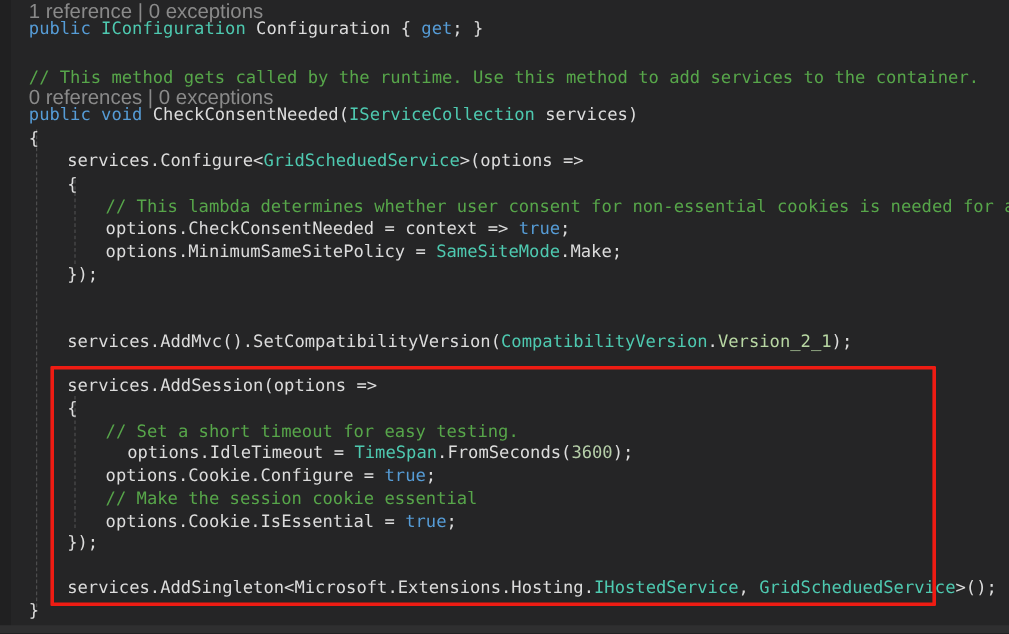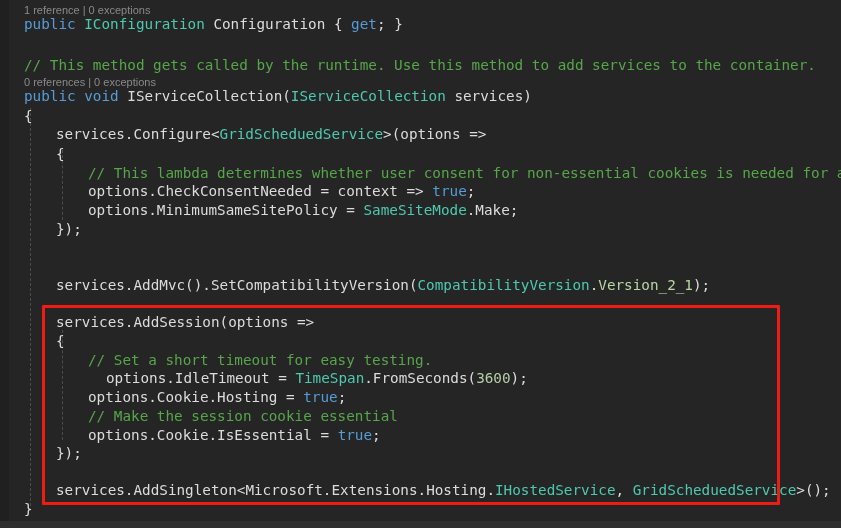--- a/index.html
+++ b/index.html
@@ -64,21 +64,21 @@
     color: #dcdcdc;
   }
 
   .codelens {
     position: absolute;
     left: 0;
     height: 16px;
     line-height: 16px;
     white-space: pre;
     font-family: "Liberation Sans", sans-serif;
-    font-size: 11px;
+    font-size: 17px;
     color: #8a8a8a;
   }
 
   
   .kw   { color: #569cd6; }   
   .typ  { color: #4ec9b0; }   
   .cmt  { color: #57a64a; }   
   .num  { color: #b5cea8; }   
   .pln  { color: #dcdcdc; text-align: right; }   
   .enm  { color: #b8d7a3; }   
@@ -106,34 +106,34 @@
     </div>
 
   <div class="code-layer" id="codelens-layer">
       <div class="codelens" style="top: 2px; left: 24px;">1 reference | 0 exceptions</div>
       <div class="codelens" style="top: 74px; left: 24px;">0 references | 0 exceptions</div>
     </div>
 
   <div class="code-layer" id="code-layer">
       <div class="line" style="top: 14px; left: 24px;"><span class="kw">public</span><span class="pln"> </span><span class="typ">IConfiguration</span><span class="pln"> Configuration { </span><span class="kw">get</span><span class="pln">; }</span></div>
       <div class="line" style="top: 55px; left: 24px;"><span class="cmt">// This method gets called by the runtime. Use this method to add services to the container.</span></div>
-      <div class="line" style="top: 86px; left: 24px;"><span class="kw">public</span><span class="pln"> </span><span class="kw">void</span><span class="pln"> IServiceCollection(</span><span class="typ">IServiceCollection</span><span class="pln"> services)</span></div>
+      <div class="line" style="top: 86px; left: 24px;"><span class="kw">public</span><span class="pln"> </span><span class="kw">void</span><span class="pln"> CheckConsentNeeded(</span><span class="typ">IServiceCollection</span><span class="pln"> services)</span></div>
       <div class="line" style="top: 106px; left: 24px;"><span class="pln">{</span></div>
       <div class="line" style="top: 124px; left: 56px;"><span class="pln">services.Configure&lt;</span><span class="typ">GridScheduedService</span><span class="pln">&gt;(options =&gt;</span></div>
       <div class="line" style="top: 144px; left: 56px;"><span class="pln">{</span></div>
       <div class="line" style="top: 163px; left: 88px;"><span class="cmt">// This lambda determines whether user consent for non-essential cookies is needed for a given request.</span></div>
       <div class="line" style="top: 181px; left: 88px;"><span class="pln">options.CheckConsentNeeded = context =&gt; </span><span class="kw">true</span><span class="pln">;</span></div>
       <div class="line" style="top: 200px; left: 88px;"><span class="pln">options.MinimumSameSitePolicy = </span><span class="typ">SameSiteMode</span><span class="pln">.Make;</span></div>
       <div class="line" style="top: 219px; left: 56px;"><span class="pln">});</span></div>
       <div class="line" style="top: 275px; left: 56px;"><span class="pln">services.AddMvc().SetCompatibilityVersion(</span><span class="typ">CompatibilityVersion</span><span class="pln">.</span><span class="enm">Version_2_1</span><span class="pln">);</span></div>
       <div class="line" style="top: 312px; left: 56px;"><span class="pln">services.AddSession(options =&gt;</span></div>
       <div class="line" style="top: 331px; left: 56px;"><span class="pln">{</span></div>
       <div class="line" style="top: 350px; left: 88px;"><span class="cmt">// Set a short timeout for easy testing.</span></div>
       <div class="line" style="top: 368px; left: 88px; margin-left: 18px;"><span class="pln">options.IdleTimeout = </span><span class="typ">TimeSpan</span><span class="pln">.FromSeconds(</span><span class="num">3600</span><span class="pln">);</span></div>
-      <div class="line" style="top: 387px; left: 88px;"><span class="pln">options.Cookie.Hosting = </span><span class="kw">true</span><span class="pln">;</span></div>
+      <div class="line" style="top: 387px; left: 88px;"><span class="pln">options.Cookie.Configure = </span><span class="kw">true</span><span class="pln">;</span></div>
       <div class="line" style="top: 406px; left: 88px;"><span class="cmt">// Make the session cookie essential</span></div>
       <div class="line" style="top: 425px; left: 88px;"><span class="pln">options.Cookie.IsEssential = </span><span class="kw">true</span><span class="pln">;</span></div>
       <div class="line" style="top: 443px; left: 56px;"><span class="pln">});</span></div>
       <div class="line" style="top: 480px; left: 56px;"><span class="pln">services.AddSingleton&lt;</span><span class="pln">Microsoft</span><span class="pln">.Extensions.Hosting.</span><span class="typ">IHostedService</span><span class="pln">, </span><span class="typ">GridScheduedService</span><span class="pln">&gt;();</span></div>
       <div class="line" style="top: 499px; left: 24px;"><span class="pln">}</span></div>
     </div>
 
   <div class="highlight-box" id="highlight-box" style="left: 42px; top: 305px; width: 738px; height: 200px; border-color: rgb(238, 28, 19);"></div>
 
   <div class="hscroll"></div>

